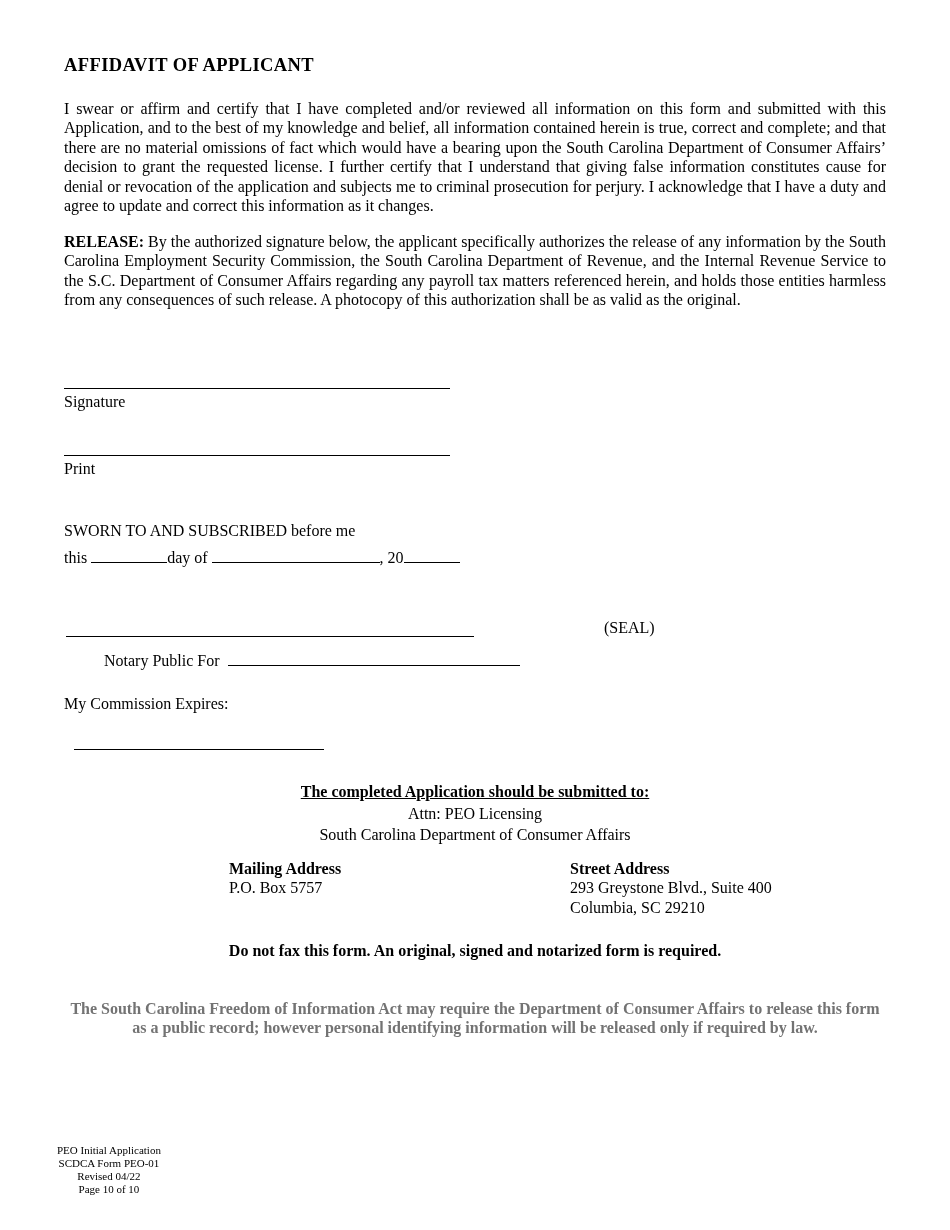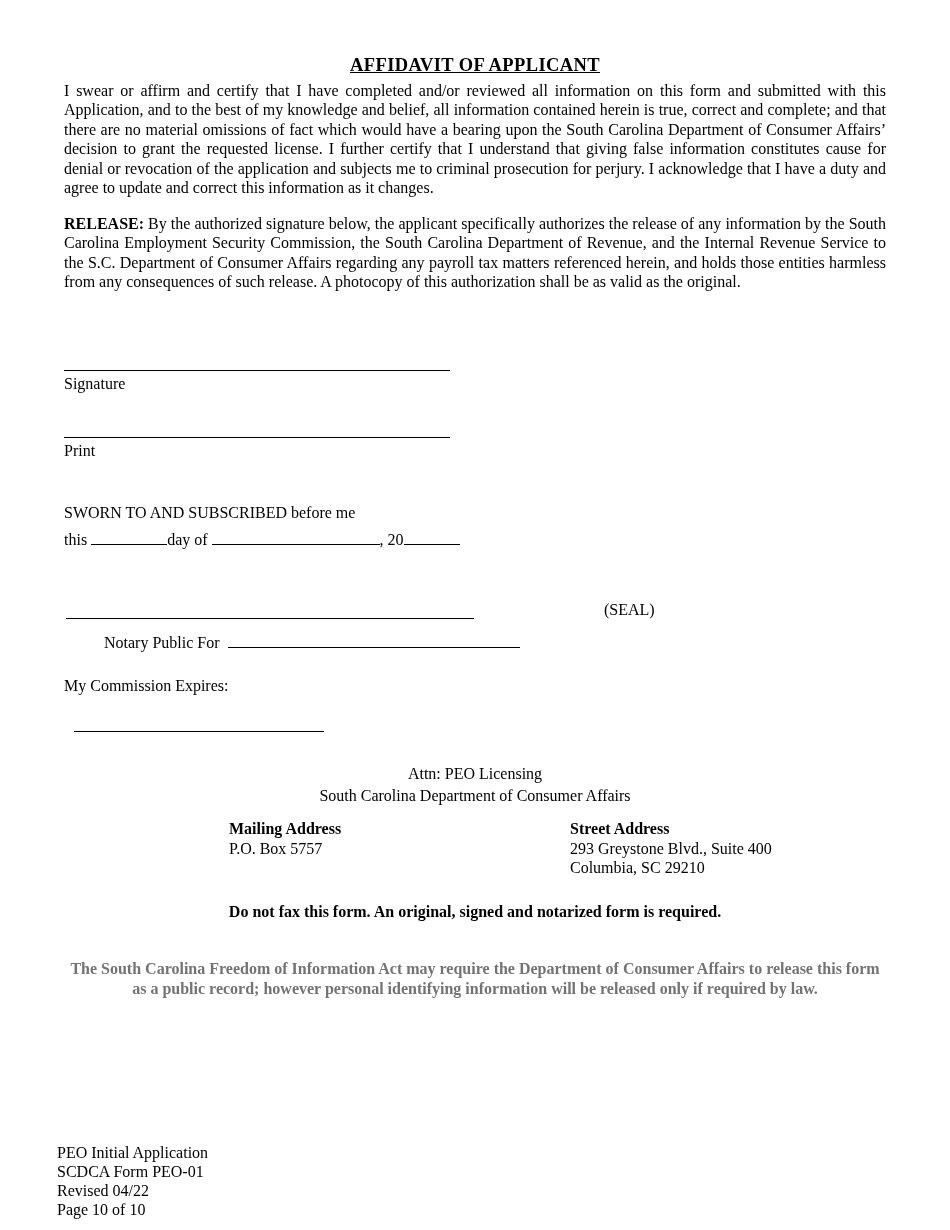--- a/index.html
+++ b/index.html
@@ -11,26 +11,24 @@
     background: #ffffff;
     color: #000000;
     font-family: "Liberation Serif", serif;
     font-size: 16px;
     line-height: 1.22;
     box-sizing: border-box;
     padding: 54px 64px 0 64px;
     overflow: hidden;
   }
   .title {
-    text-align: center;
     font-weight: bold;
     font-size: 18.5px;
-    text-decoration: underline;
     letter-spacing: 0.4px;
-    margin-bottom: 4px;
+    margin-bottom: 22px;
   }
   .para {
     text-align: justify;
     margin: 0 0 14px 0;
   }
   .para + .para { margin-top: 16px; }
   b.inline-label { font-weight: bold; }
 
   .sig-group { margin-top: 0; }
   .sig-line {
@@ -105,22 +103,23 @@
     text-align: center;
     font-weight: bold;
     color: #737373;
     padding: 0 2px;
   }
 
   .footer {
     position: absolute;
     left: 57px;
     top: 1144px;
-    font-size: 16px;
+    font-size: 11px;
     line-height: 1.18;
+    text-align: center;
   }
 </style>
 </head>
 <body>
 
 <div class="page">
 
   <div class="title">AFFIDAVIT OF APPLICANT</div>
 
   <p class="para">I swear or affirm and certify that I have completed and/or reviewed all information on this form and submitted with this Application, and to the best of my knowledge and belief, all information contained herein is true, correct and complete; and that there are no material omissions of fact which would have a bearing upon the South Carolina Department of Consumer Affairs’ decision to grant the requested license.  I further certify that I understand that giving false information constitutes cause for denial or revocation of the application and subjects me to criminal prosecution for perjury.  I acknowledge that I have a duty and agree to update and correct this information as it changes.</p>
@@ -153,20 +152,21 @@
 
   <div class="notary-for-row">
     <span>Notary Public For</span>
     <span class="blank blank-notary-for"></span>
   </div>
 
   <div class="commission-row">My Commission Expires:</div>
   <div class="commission-line"></div>
 
   <div class="submit-block">
+    <div class="submit-heading">The completed Application should be submitted to:</div>
     <div class="submit-line">Attn: PEO Licensing</div>
     <div class="submit-line">South Carolina Department of Consumer Affairs</div>
   </div>
 
   <div class="address-row">
     <div class="address-col-mailing">
       <div class="address-heading">Mailing Address</div>
       <div>P.O. Box 5757</div>
     </div>
     <div class="address-col-street">

